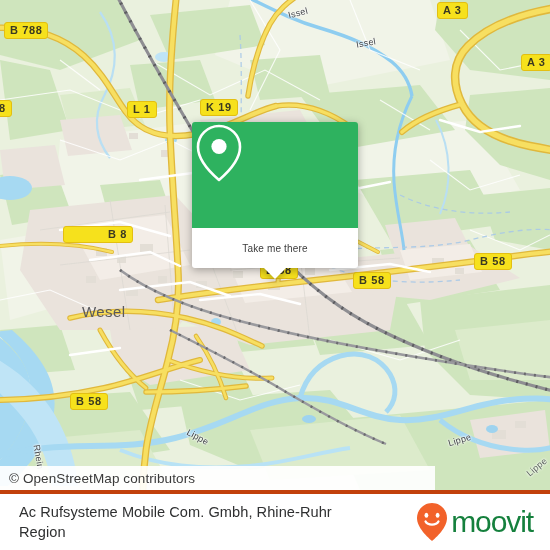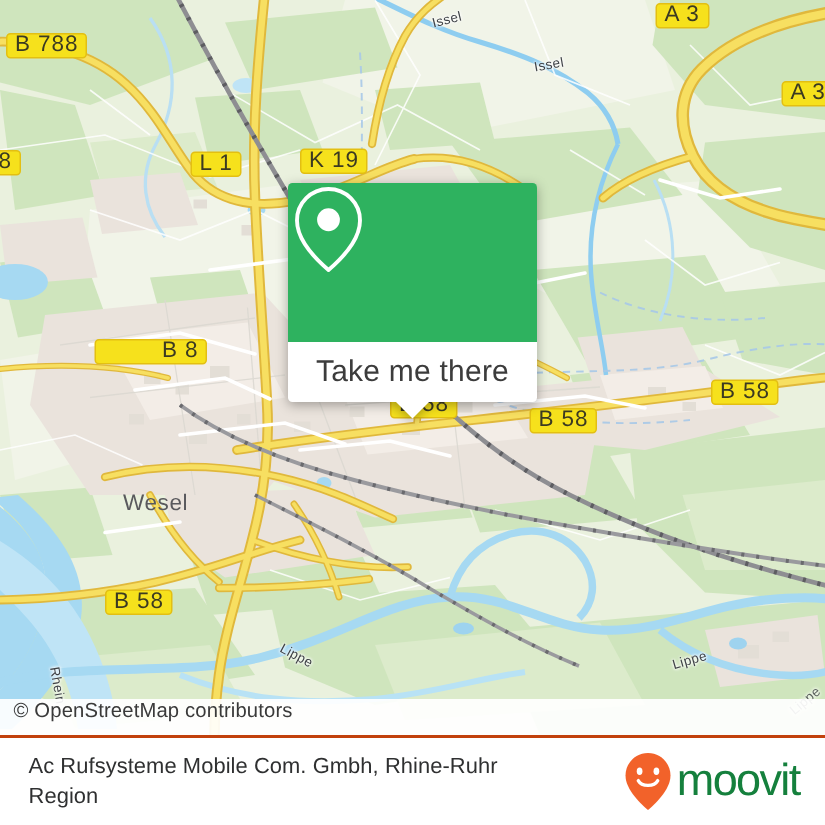--- a/index.html
+++ b/index.html
@@ -29,22 +29,22 @@
     font-size:9px;color:#3f4247;letter-spacing:.3px;
     text-shadow:0 0 2px #fff,0 0 2px #fff,0 0 3px #fff;
   }
   
   .shield{
     position:absolute;
     background:#f6e11c;
     border:1.6px solid #e3bf12;
     border-radius:3px;
     color:#3b3a22;
-    font-size:15px;
-    font-weight:normal;
+    font-size:11px;
+    font-weight:bold;
     letter-spacing:.6px;
     padding:1px 5px 2px 5px;
     line-height:12px;
     white-space:nowrap;
     box-sizing:border-box;
     text-align:left;
   }
 
   
   #popup{
@@ -54,48 +54,48 @@
   }
   #popup .card-top{
     background:#2eb25f;height:106px;border-radius:3px 3px 0 0;
     display:flex;align-items:center;justify-content:center;
   }
   #popup .card-bot{
     background:#ffffff;height:40px;border-radius:0 0 3px 3px;
     display:flex;align-items:center;justify-content:center;
   }
   #popup .card-bot span{
-    font-size:20px;color:#3c3c3c;letter-spacing:.15px;
+    font-size:10px;color:#3c3c3c;letter-spacing:.15px;
   }
   #popup .tail{
     position:absolute;left:50%;top:146px;margin-left:-11px;
     width:0;height:0;
     border-left:11px solid transparent;
     border-right:11px solid transparent;
     border-top:11px solid #ffffff;
   }
 
   
   #osm-bar{
-    position:absolute;left:0;top:466px;width:550px;height:24px;
+    position:absolute;left:0;top:466px;width:435px;height:24px;
     background:rgba(255,255,255,.92);
-    display:flex;align-items:flex-start;
+    display:flex;align-items:center;
     z-index:30;
   }
   #osm-bar .txt{
     font-size:13.5px;color:#3a3a3a;padding-left:9px;letter-spacing:.1px;
   }
 
   
   #footer{
     position:absolute;left:0;top:490px;width:550px;height:60px;
     background:#ffffff;
     display:flex;align-items:center;justify-content:space-between;
     box-sizing:border-box;padding:0 17px 0 19px;
-    border-top:2px solid #c2410c;
+    border-top:4px solid #c2410c;
   }
   #footer .title{
     font-size:14.6px;color:#2f3031;line-height:20px;max-width:350px;
     letter-spacing:.05px;
   }
   .brand{display:flex;align-items:center;gap:2px;}
   .brand .word{
     font-size:30px;color:#15803d;letter-spacing:-1.1px;
     font-weight:500;line-height:30px;
   }
@@ -318,21 +318,21 @@
           <path d="M116,-6 C140,40 166,86 192,130 C218,176 246,216 276,250 C306,284 340,310 380,330 C424,352 470,368 512,380 C534,386 548,390 558,392" stroke="#5d5d61" stroke-width="3.1" fill="none" stroke-dasharray="2 8"></path>
           <path d="M120,270 C150,292 190,308 236,320 C292,335 350,346 410,356 C470,366 520,374 558,378" stroke="#9a9a9e" stroke-width="2.6" fill="none"></path>
           <path d="M120,270 C150,292 190,308 236,320 C292,335 350,346 410,356 C470,366 520,374 558,378" stroke="#6a6a6e" stroke-width="2.6" fill="none" stroke-dasharray="2 8"></path>
           <path d="M170,330 C210,350 250,370 286,392 C320,412 352,430 386,444" stroke="#9a9a9e" stroke-width="2.4" fill="none"></path>
           <path d="M170,330 C210,350 250,370 286,392 C320,412 352,430 386,444" stroke="#6a6a6e" stroke-width="2.4" fill="none" stroke-dasharray="2 8"></path>
         </g>
 
       </g>
     </svg>
 
-    <div class="maplabel city-label" style="left:82px;top:303px;margin-top:24px;">Wesel</div>
+    <div class="maplabel city-label" style="left:82px;top:303px;">Wesel</div>
 
     <div class="maplabel water-label" style="left:288px;top:8px;transform:rotate(-14deg);">Issel</div>
     <div class="maplabel water-label" style="left:356px;top:38px;transform:rotate(-10deg);">Issel</div>
     <div class="maplabel water-label" style="left:186px;top:432px;transform:rotate(28deg);">Lippe</div>
     <div class="maplabel water-label" style="left:448px;top:435px;transform:rotate(-16deg);">Lippe</div>
     <div class="maplabel water-label" style="left:525px;top:462px;transform:rotate(-40deg);opacity:.8;">Lippe</div>
     <div class="maplabel water-label" style="left:26px;top:452px;transform:rotate(80deg);">Rhein</div>
 
     <div class="shield" style="left:4px;top:22px;">B 788</div>
     <div class="shield" style="left:-7px;top:100px;">8</div>

